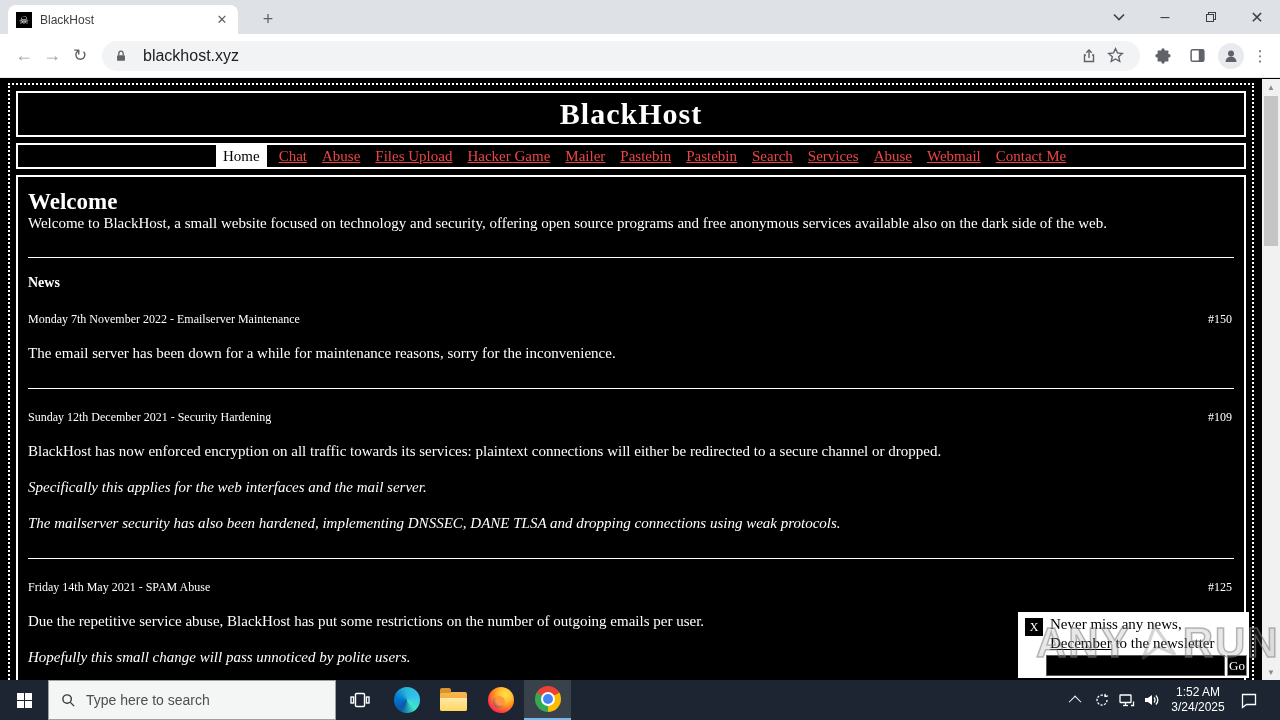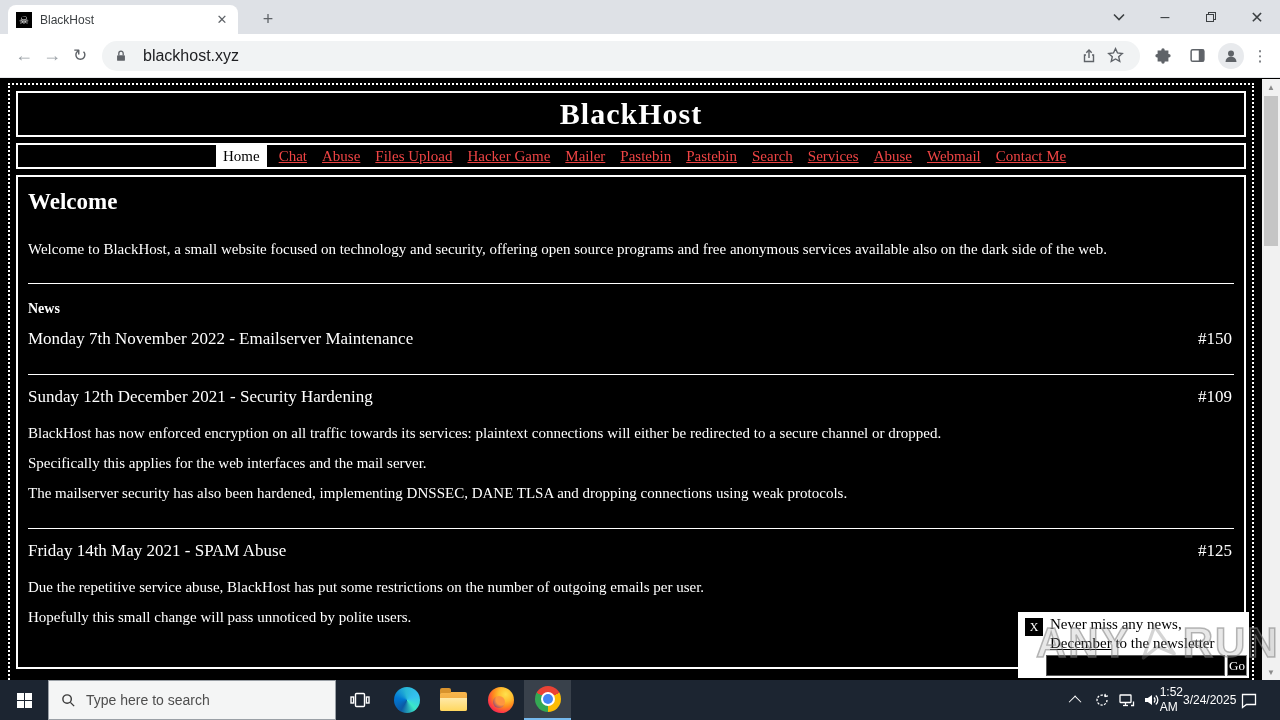--- a/index.html
+++ b/index.html
@@ -43,27 +43,27 @@
           color:#fff; font-family:"Liberation Serif","DejaVu Serif",serif; }
   .site { margin:4px 8px 0 8px; border:2px dotted #fff; padding:6px; height:900px; }
   .hdr-box { border:2px solid #fff; height:46px; display:flex; align-items:center; justify-content:center; }
   .site-title { font-size:30px; font-weight:bold; letter-spacing:1px; }
   .nav-box { border:2px solid #fff; margin-top:6px; height:26px; display:flex; align-items:center;
              padding-left:198px; font-size:15px; }
   .nav-item { color:#ef4444; text-decoration:underline; margin-right:15px; cursor:pointer; white-space:nowrap; }
   .nav-item.active { background:#fff; color:#000; text-decoration:none; padding:3px 7px; margin-right:12px; cursor:default; }
   .content-box { border:2px solid #fff; margin-top:6px; padding:10px 10px 40px 10px; }
   .h-welcome { font-size:23px; font-weight:bold; margin-top:2px; }
-  .welcome-text { font-size:15px; margin-top:26px; }
+  .welcome-text { font-size:15px; }
   .rule { border-top:1px solid #fff; margin-top:25px; }
   .h-news { font-size:14px; font-weight:bold; margin-top:17px; }
-  .entry-head { display:flex; justify-content:space-between; font-size:17px; margin-top:12px; }
+  .entry-head { display:flex; justify-content:space-between; font-size:12px; margin-top:21px; }
   .entry-id { padding-right:2px; }
   .entry-line { font-size:15px; margin-top:16px; line-height:20px; }
-  .entry-line + .entry-line { margin-top:10px; }
+  .entry-line + .entry-line { margin-top:16px;font-style:italic; }
 
   
   .scrollbar { position:absolute; top:79px; right:0; width:18px; height:601px; background:#f1f1f1; }
   .sb-arrow { position:absolute; left:0; width:18px; height:16px; color:#8b8b8b; font-size:8px;
               display:flex; align-items:center; justify-content:center; }
   .sb-up { top:0; } .sb-down { bottom:0; }
   .sb-thumb { position:absolute; top:17px; left:2px; width:14px; height:150px; background:#c5c5c5; }
 
   
   .popup { position:absolute; left:1018px; top:612px; width:231px; height:66px; background:#fff;
@@ -109,21 +109,21 @@
   .firefox-icon { position:relative; width:26px; height:26px; border-radius:50%;
                   background:radial-gradient(circle at 68% 28%, #ffe14d 0%, #ffbd2e 28%, #ff8a1e 48%, #ff3647 72%, #c71e64 95%); }
   .firefox-icon::after { content:''; position:absolute; left:5px; top:9px; width:12px; height:12px;
                          border-radius:50%; background:radial-gradient(circle at 70% 30%, #ff9640 0 45%, #5a1e8c 100%); }
   .chrome-icon { position:relative; width:26px; height:26px; border-radius:50%;
                  background:conic-gradient(from -60deg, #ea4335 0 120deg, #fbbc05 0 240deg, #34a853 0 360deg); }
   .chrome-icon::before { content:''; position:absolute; inset:6px; background:#fff; border-radius:50%; }
   .chrome-icon::after { content:''; position:absolute; inset:8px; background:#4285f4; border-radius:50%; }
   .tray { margin-left:auto; display:flex; align-items:stretch; padding-right:14px; }
   .tray-btn { width:25px; display:flex; align-items:center; justify-content:center; cursor:pointer; }
-  .clock { width:68px; display:flex; flex-direction:row; align-items:center; justify-content:center;
+  .clock { width:68px; display:flex; flex-direction:column; align-items:center; justify-content:center;
            color:#fff; font-size:12px; line-height:15px; cursor:pointer; }
   .chev-up { width:9px; height:9px; border-left:1.5px solid #fff; border-top:1.5px solid #fff;
              transform:rotate(45deg) translateY(2px); }
 </style>
 </head>
 <body>
 
 <div class="screen">
 
   <div class="titlebar">
@@ -218,20 +218,21 @@
       <div class="content-box">
         <div class="h-welcome">Welcome</div>
         <p class="welcome-text">Welcome to BlackHost, a small website focused on technology and security, offering open source programs and free anonymous services available also on the dark side of the web.</p>
         <div class="rule"></div>
         <div class="h-news">News</div>
         <div>
             <div class="entry-head">
               <span>Monday 7th November 2022 - Emailserver Maintenance</span>
               <span class="entry-id">#150</span>
             </div>
+            <p class="entry-line">The email server has been down for a while for maintenance reasons, sorry for the inconvenience.</p>
             <div class="rule"></div>
             <div class="entry-head">
               <span>Sunday 12th December 2021 - Security Hardening</span>
               <span class="entry-id">#109</span>
             </div>
             <p class="entry-line">BlackHost has now enforced encryption on all traffic towards its services: plaintext connections will either be redirected to a secure channel or dropped.</p>
             <p class="entry-line">Specifically this applies for the web interfaces and the mail server.</p>
             <p class="entry-line">The mailserver security has also been hardened, implementing DNSSEC, DANE TLSA and dropping connections using weak protocols.</p>
             <div class="rule"></div>
             <div class="entry-head">

